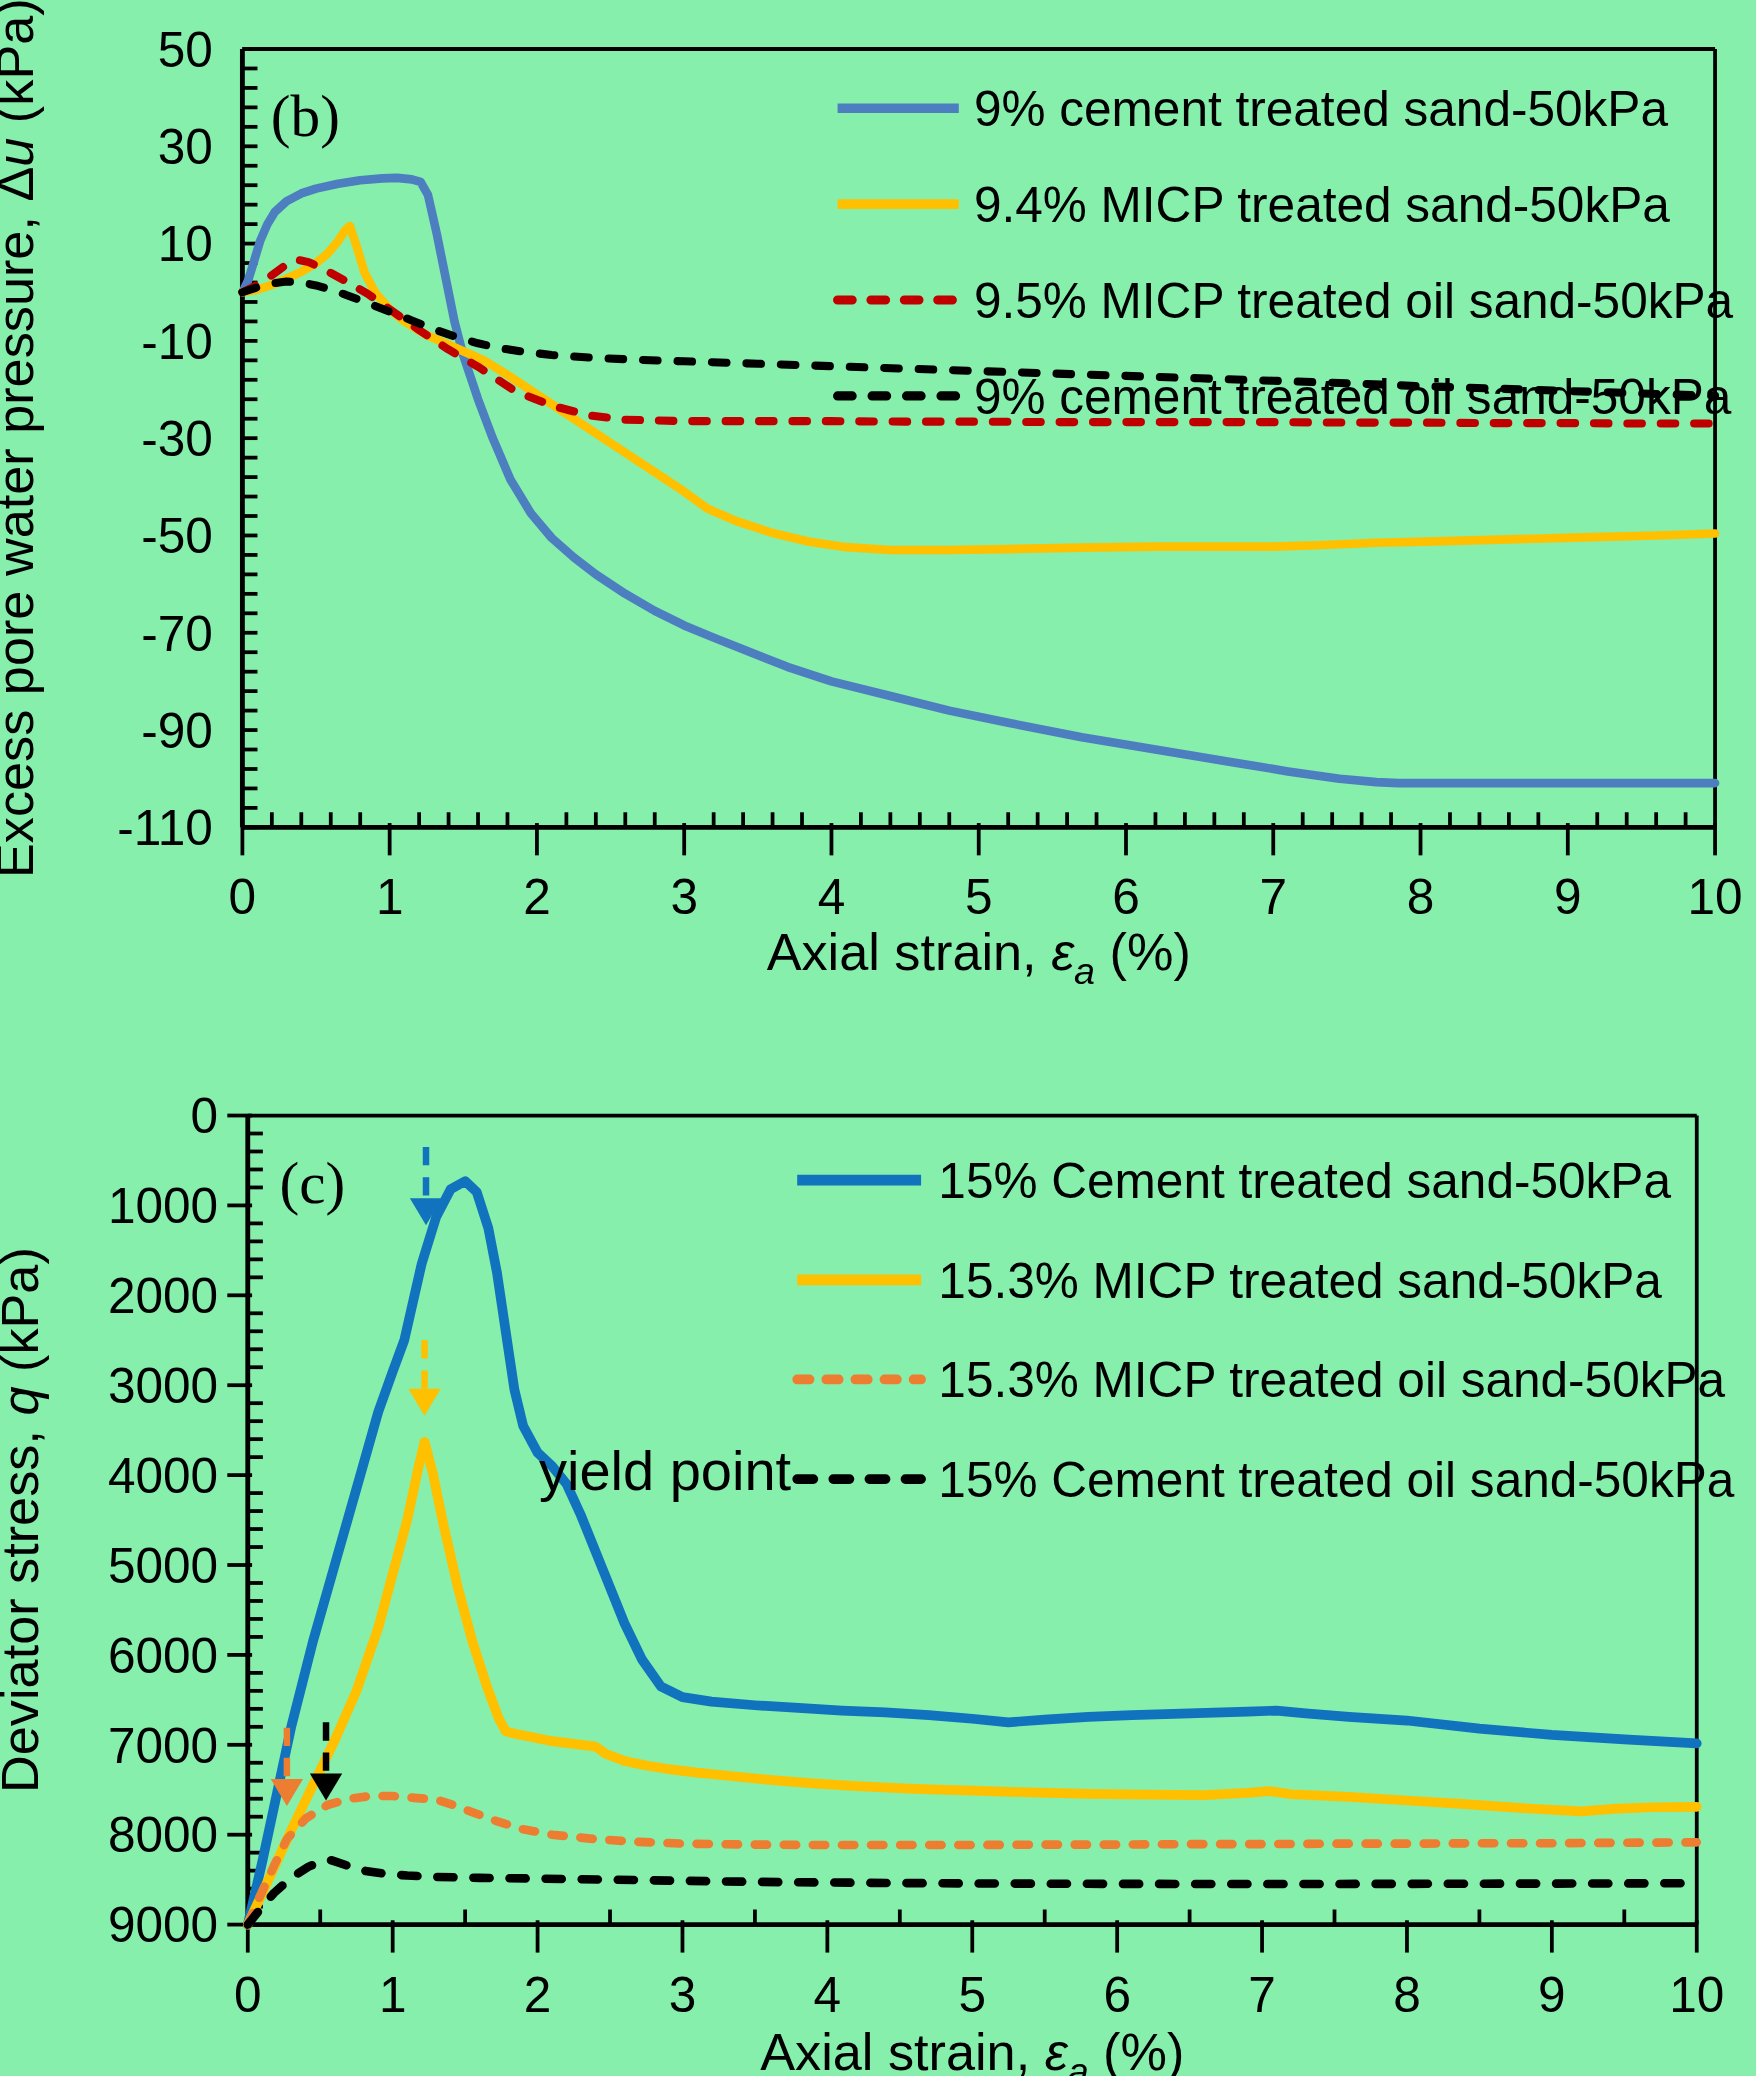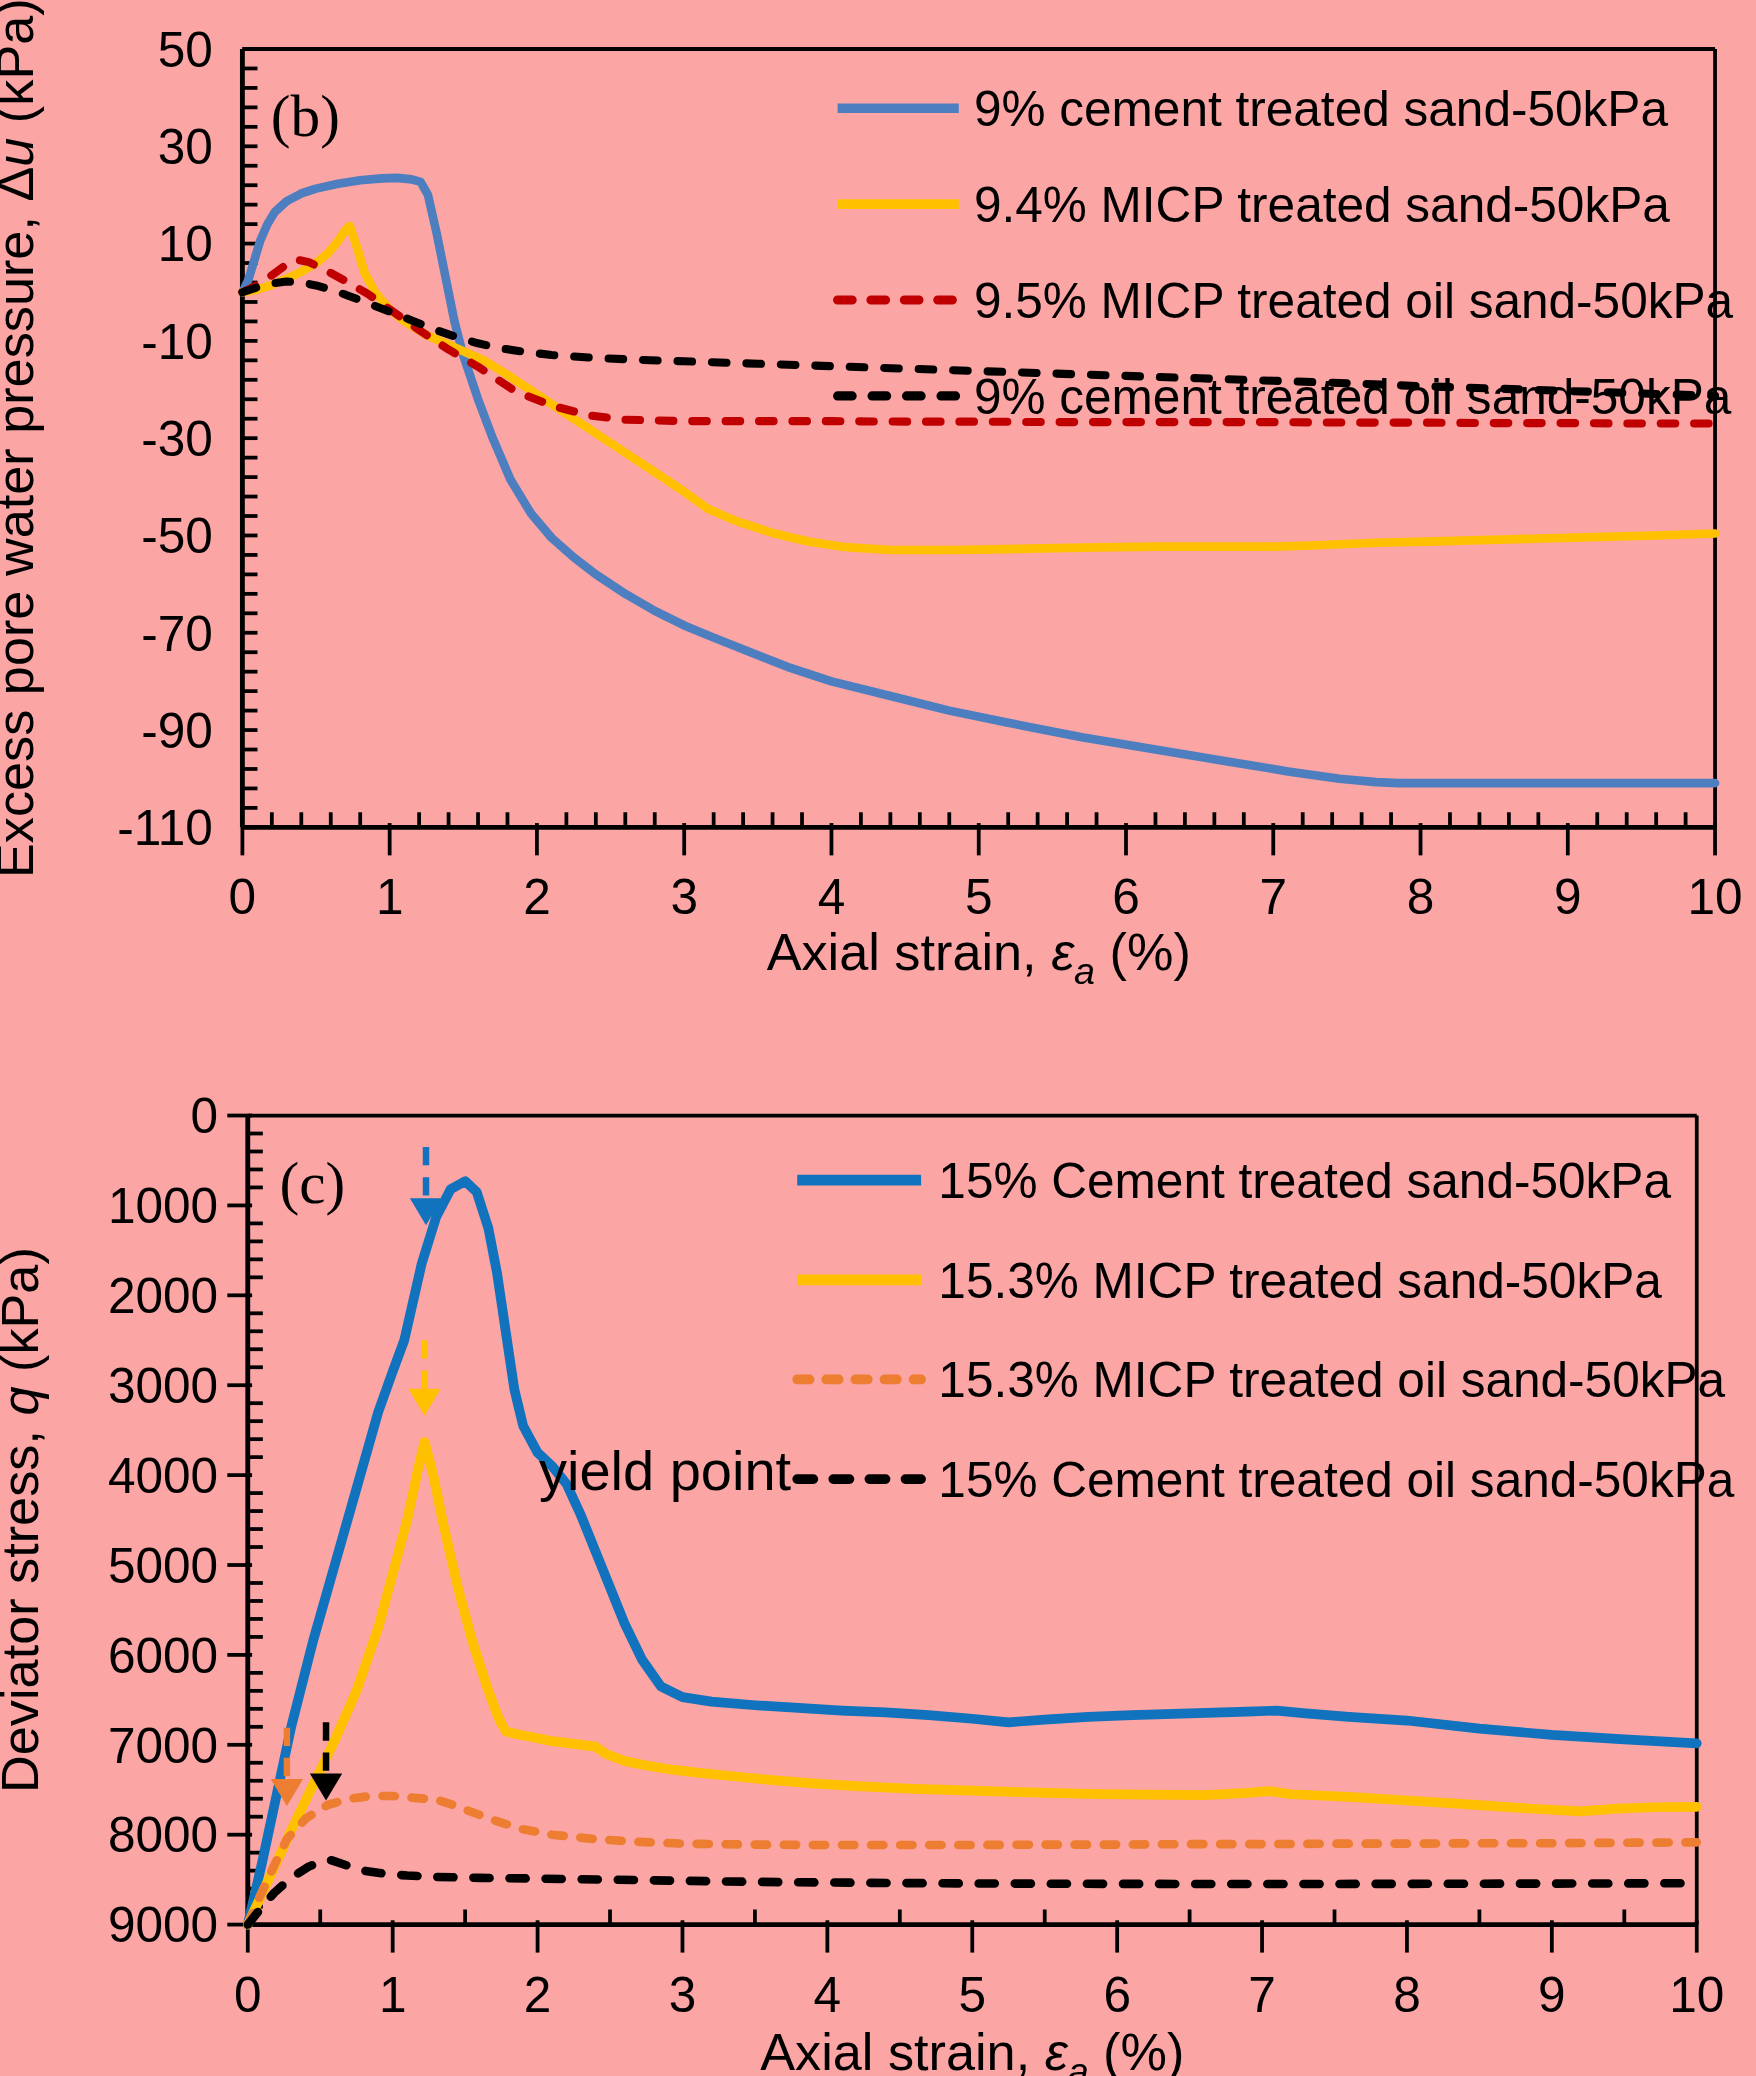--- a/index.html
+++ b/index.html
@@ -1,16 +1,16 @@
 <!DOCTYPE html>
 <html style="font-size:8.6px"><head>
 <meta charset="utf-8">
 <style>
   html,body{margin:0;padding:0;background:#ffffff;}
-  .fig-wrap{width:1756px;height:2077px;background:#fca5a5;position:relative;font-family:"Liberation Sans",sans-serif;}
+  .fig-wrap{width:1756px;height:2077px;background:#86efac;position:relative;font-family:"Liberation Sans",sans-serif;}
   svg text{font-family:"Liberation Sans",sans-serif;fill:#000;}
   svg .serif{font-family:"Liberation Serif",serif;}
 </style>
 </head>
 <body>
 
 <div class="fig-wrap">
   <svg id="fig" width="1756" height="2077" viewBox="0 0 3260 3854" xmlns="http://www.w3.org/2000/svg">
       <line x1="450" y1="90" x2="3184" y2="90" stroke="#000" stroke-width="7"></line>
       <line x1="3184" y1="90" x2="3184" y2="1535" stroke="#000" stroke-width="7"></line>

